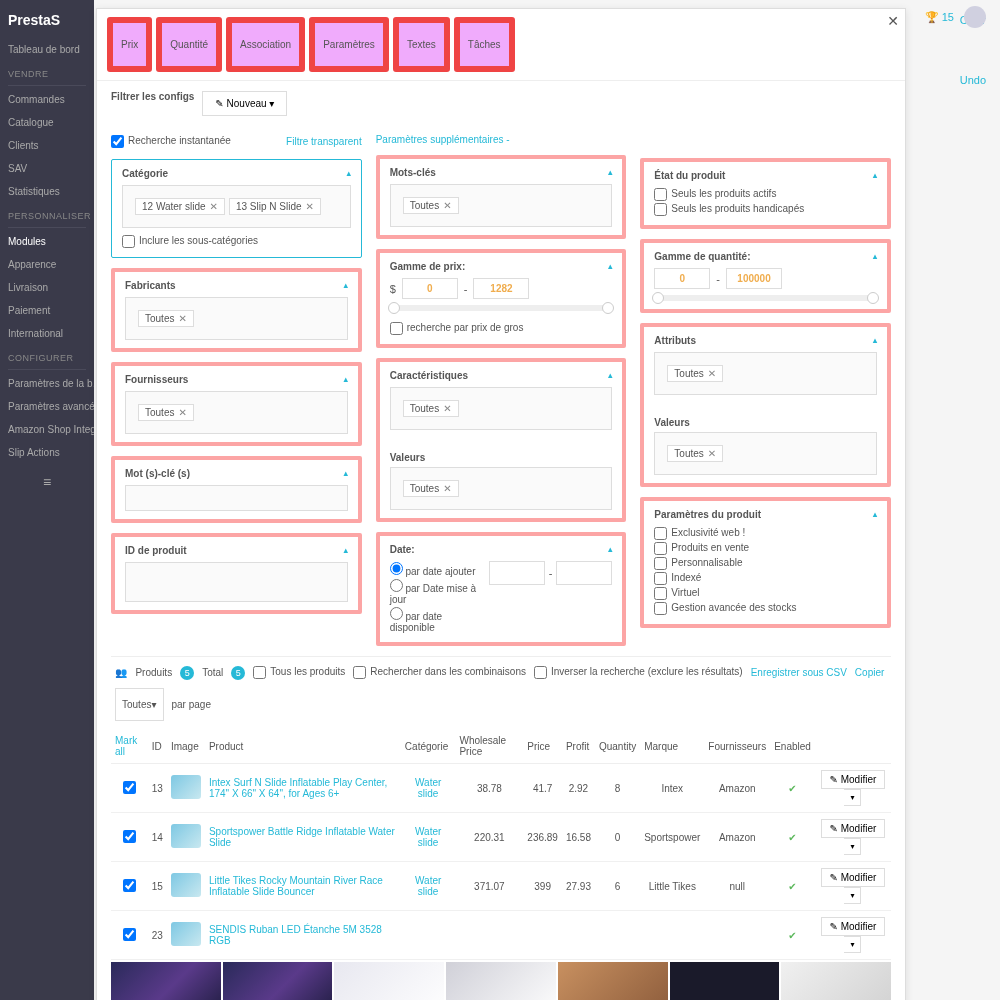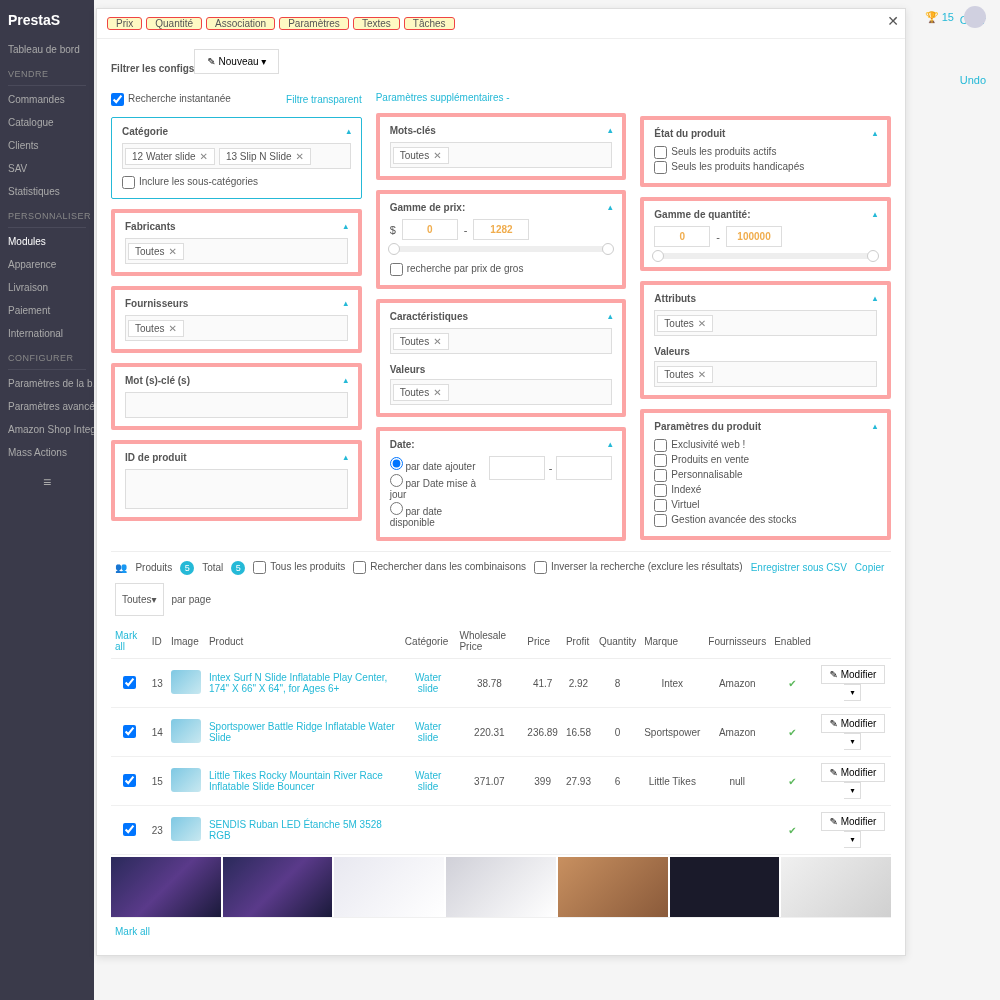--- a/index.html
+++ b/index.html
@@ -11,37 +11,37 @@
 .nav-section{padding:8px 8px 4px;font-size:9px;color:#888;letter-spacing:0.5px}
 .nav-item.active{color:#fff}
 .sidebar hr{border:none;border-top:1px solid #4a4a5a;margin:2px 8px}
 .burger{text-align:center;padding:10px;font-size:14px;cursor:pointer}
 .right-side{flex:1;background:#f5f5f5;padding:10px 14px}
 .right-actions{text-align:right;color:#25b9d7;font-size:11px}
 .right-actions div{padding:4px 0;cursor:pointer}
 .modal{position:absolute;left:96px;top:8px;width:810px;background:#fff;border:1px solid #ddd;box-shadow:0 2px 8px rgba(0,0,0,0.1)}
 .close-x{position:absolute;right:6px;top:4px;font-size:14px;cursor:pointer;color:#555}
 .tabs{display:flex;gap:4px;padding:8px 10px;border-bottom:1px solid #eee}
-.tab{padding:0 8px;border:1px solid #ef4444;border-radius:3px;font-size:10px;cursor:pointer;background:#fef9c3}
+.tab{padding:16px 8px;border:6px solid #ef4444;border-radius:3px;font-size:10px;cursor:pointer;background:#f0abfc}
 .modal-body{padding:10px 14px}
 h4{font-size:14px;color:#555;font-weight:500;margin-bottom:10px}
-.cfg-row{display:flex;align-items:flex-end;margin-bottom:18px}
+.cfg-row{display:flex;align-items:flex-start;gap:8px;margin-bottom:18px}
 .cfg-label{font-size:10px;font-weight:bold}
 .cfg-input{flex:0 0 280px;border:1px solid #ddd;padding:6px;font-size:11px;color:#999}
 .btn-nouveau{border:1px solid #ddd;background:#fff;padding:6px 12px;font-size:10px;cursor:pointer}
 .filter-grid{display:flex;gap:14px;margin-bottom:10px}
 .col{flex:1;display:flex;flex-direction:column;gap:10px}
 .panel{border:4px solid #fca5a5;border-radius:2px;padding:8px 10px}
 .panel.hl{border:1px solid #25b9d7}
 .panel-title{font-size:10px;font-weight:bold;color:#555;margin-bottom:6px;display:flex;justify-content:space-between;align-items:center}
 .collapse-caret{color:#25b9d7;font-size:8px}
-.tag-box{border:1px solid #ddd;background:#fafafa;padding:2px;min-height:26px;display:flex;flex-wrap:wrap;gap:4px;align-items:center}
+.tag-box{border:1px solid #ddd;background:#fafafa;padding:12px;min-height:26px;display:flex;flex-wrap:wrap;gap:4px;align-items:center}
 .tag{background:#fff;border:1px solid #ddd;padding:2px 6px;font-size:10px;display:inline-flex;align-items:center;gap:4px}
 .tag-x{color:#888;cursor:pointer}
-.sub-label{font-size:10px;color:#555;margin:10px 0 4px;font-weight:bold}
+.sub-label{font-size:10px;color:#555;margin:22px 0 4px;font-weight:bold}
 .checkbox-row{font-size:10px;color:#555;display:flex;align-items:flex-start;gap:4px;padding:1px 0}
 .checkbox-row input{margin:0}
 .link{color:#25b9d7;cursor:pointer;font-size:10px}
 .top-row{display:flex;justify-content:space-between;align-items:center}
 .range-row{display:flex;align-items:center;gap:6px}
 .range-input{width:56px;border:1px solid #ddd;padding:4px;text-align:center;font-size:10px;color:#f0ad4e;font-weight:bold}
 .slider{height:6px;background:#eee;border-radius:3px;margin-top:6px;position:relative}
 .slider::before,.slider::after{content:"";position:absolute;width:10px;height:10px;background:#fff;border:1px solid #ccc;border-radius:50%;top:-3px}
 .slider::before{left:-2px}.slider::after{right:-2px}
 .radio-row{font-size:10px;color:#555;padding:1px 0}
@@ -92,21 +92,21 @@
     <div class="nav-item active">Modules</div>
     <div class="nav-item">Apparence</div>
     <div class="nav-item">Livraison</div>
     <div class="nav-item">Paiement</div>
     <div class="nav-item">International</div>
     <div class="nav-section">CONFIGURER</div>
       <hr>
     <div class="nav-item">Paramètres de la b…</div>
     <div class="nav-item">Paramètres avancé…</div>
     <div class="nav-item">Amazon Shop Integ…</div>
-    <div class="nav-item">Mass Actions</div>
+    <div class="nav-item">Slip Actions</div>
     <div class="burger">≡</div>
   </div>
 
   <div class="right-side">
     <div class="right-actions">
       <div>Clear</div>
       <div style="height:40px"></div>
       <div>Undo</div>
     </div>
   </div>

